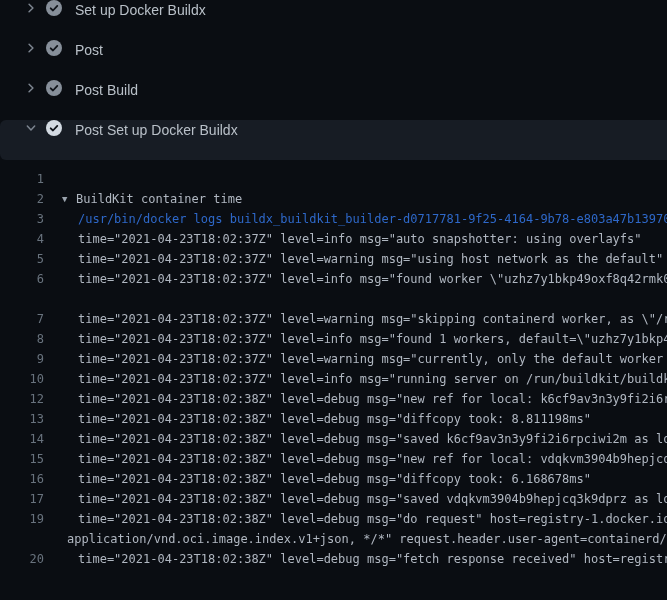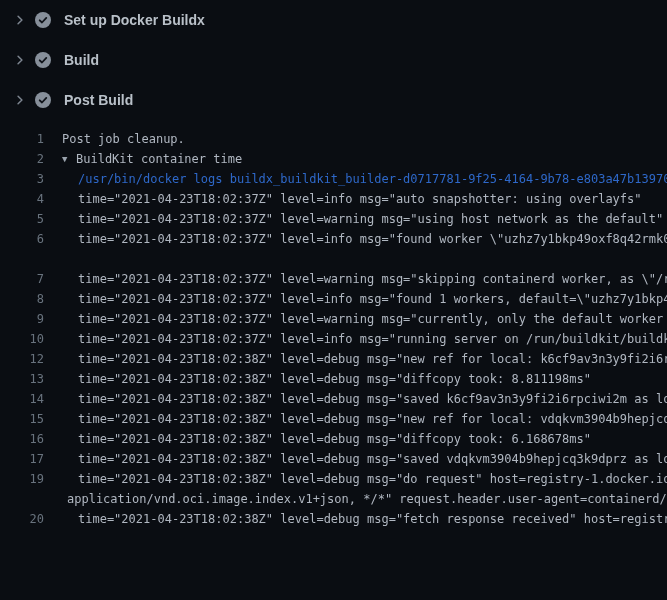--- a/index.html
+++ b/index.html
@@ -18,22 +18,22 @@
   html,body{width:667px;height:600px;overflow:hidden;}
   body{
     background:var(--bg);
     font-family:"Liberation Sans", sans-serif;
   }
   .screen{position:relative;width:667px;height:600px;overflow:hidden;}
 
   
   .steps{width:100%;}
   .step-row{
-    height:40px;display:flex;align-items:center;
-    padding-left:12px;cursor:pointer;font-weight:bold;
+    height:40px;display:flex;align-items:flex-start;
+    padding-left:23px;cursor:pointer;
   }
   .step-row.expanded{background:var(--row-highlight);border-radius:6px 0 0 6px;}
   .chev{width:16px;height:16px;display:flex;align-items:center;justify-content:center;color:var(--chevron);}
   .check{width:16px;height:16px;margin-left:7px;display:flex;align-items:center;justify-content:center;color:var(--check-gray);}
   .step-row.expanded .check{color:var(--check-light);}
   .step-label{
     margin-left:13px;color:var(--step-label);font-size:14px;line-height:20px;
     white-space:nowrap;
   }
 
@@ -83,41 +83,55 @@
           <svg width="14" height="14" viewBox="0 0 16 16">
             <path d="M5.8 3.8 L10.2 8 L5.8 12.2" stroke="currentColor" stroke-width="1.7" fill="none" stroke-linecap="round" stroke-linejoin="round"></path>
           </svg>
         </span>
     <span class="check">
       <svg width="16" height="16" viewBox="0 0 16 16">
         <circle cx="8" cy="8" r="8" fill="currentColor"></circle>
         <path d="M4.7 8.3 L7 10.5 L11.3 5.9" stroke="var(--check-mark)" stroke-width="1.8" fill="none" stroke-linecap="round" stroke-linejoin="round"></path>
       </svg>
     </span>
-    <span class="step-label">Build</span>
+    <span class="step-label">Post</span>
   </div>
 
   <div class="step-row">
     <span class="chev">
           <svg width="14" height="14" viewBox="0 0 16 16">
             <path d="M5.8 3.8 L10.2 8 L5.8 12.2" stroke="currentColor" stroke-width="1.7" fill="none" stroke-linecap="round" stroke-linejoin="round"></path>
           </svg>
         </span>
     <span class="check">
       <svg width="16" height="16" viewBox="0 0 16 16">
         <circle cx="8" cy="8" r="8" fill="currentColor"></circle>
         <path d="M4.7 8.3 L7 10.5 L11.3 5.9" stroke="var(--check-mark)" stroke-width="1.8" fill="none" stroke-linecap="round" stroke-linejoin="round"></path>
       </svg>
     </span>
     <span class="step-label">Post Build</span>
   </div>
 
+  <div class="step-row expanded">
+    <span class="chev">
+          <svg width="14" height="14" viewBox="0 0 16 16">
+            <path d="M3.8 5.8 L8 10.2 L12.2 5.8" stroke="currentColor" stroke-width="1.7" fill="none" stroke-linecap="round" stroke-linejoin="round"></path>
+          </svg>
+        </span>
+    <span class="check">
+      <svg width="16" height="16" viewBox="0 0 16 16">
+        <circle cx="8" cy="8" r="8" fill="currentColor"></circle>
+        <path d="M4.7 8.3 L7 10.5 L11.3 5.9" stroke="var(--check-mark)" stroke-width="1.8" fill="none" stroke-linecap="round" stroke-linejoin="round"></path>
+      </svg>
+    </span>
+    <span class="step-label">Post Set up Docker Buildx</span>
+  </div>
 </div>
   <div class="log-area" id="log-area">
-      <div class="log-row row-plain"><span class="log-num">1</span><span class="log-content">Post job cleanup.</span></div>
+      <div class="log-row row-plain"><span class="log-num">1</span></div>
       <div class="log-row row-group"><span class="log-num">2</span><span class="log-content"><span class="tri">▼</span><span>BuildKit container time</span></span></div>
       <div class="log-row row-command"><span class="log-num">3</span><span class="log-content">/usr/bin/docker logs buildx_buildkit_builder-d0717781-9f25-4164-9b78-e803a47b13970</span></div>
       <div class="log-row row-log"><span class="log-num">4</span><span class="log-content">time="2021-04-23T18:02:37Z" level=info msg="auto snapshotter: using overlayfs"</span></div>
       <div class="log-row row-log"><span class="log-num">5</span><span class="log-content">time="2021-04-23T18:02:37Z" level=warning msg="using host network as the default"</span></div>
       <div class="log-row row-log"><span class="log-num">6</span><span class="log-content">time="2021-04-23T18:02:37Z" level=info msg="found worker \"uzhz7y1bkp49oxf8q42rmk0xjq</span></div>
       <div class="log-row row-wrap"><span class="log-num"></span></div>
       <div class="log-row row-log"><span class="log-num">7</span><span class="log-content">time="2021-04-23T18:02:37Z" level=warning msg="skipping containerd worker, as \"/run</span></div>
       <div class="log-row row-log"><span class="log-num">8</span><span class="log-content">time="2021-04-23T18:02:37Z" level=info msg="found 1 workers, default=\"uzhz7y1bkp49o</span></div>
       <div class="log-row row-log"><span class="log-num">9</span><span class="log-content">time="2021-04-23T18:02:37Z" level=warning msg="currently, only the default worker ca</span></div>
       <div class="log-row row-log"><span class="log-num">10</span><span class="log-content">time="2021-04-23T18:02:37Z" level=info msg="running server on /run/buildkit/buildkitd</span></div>

